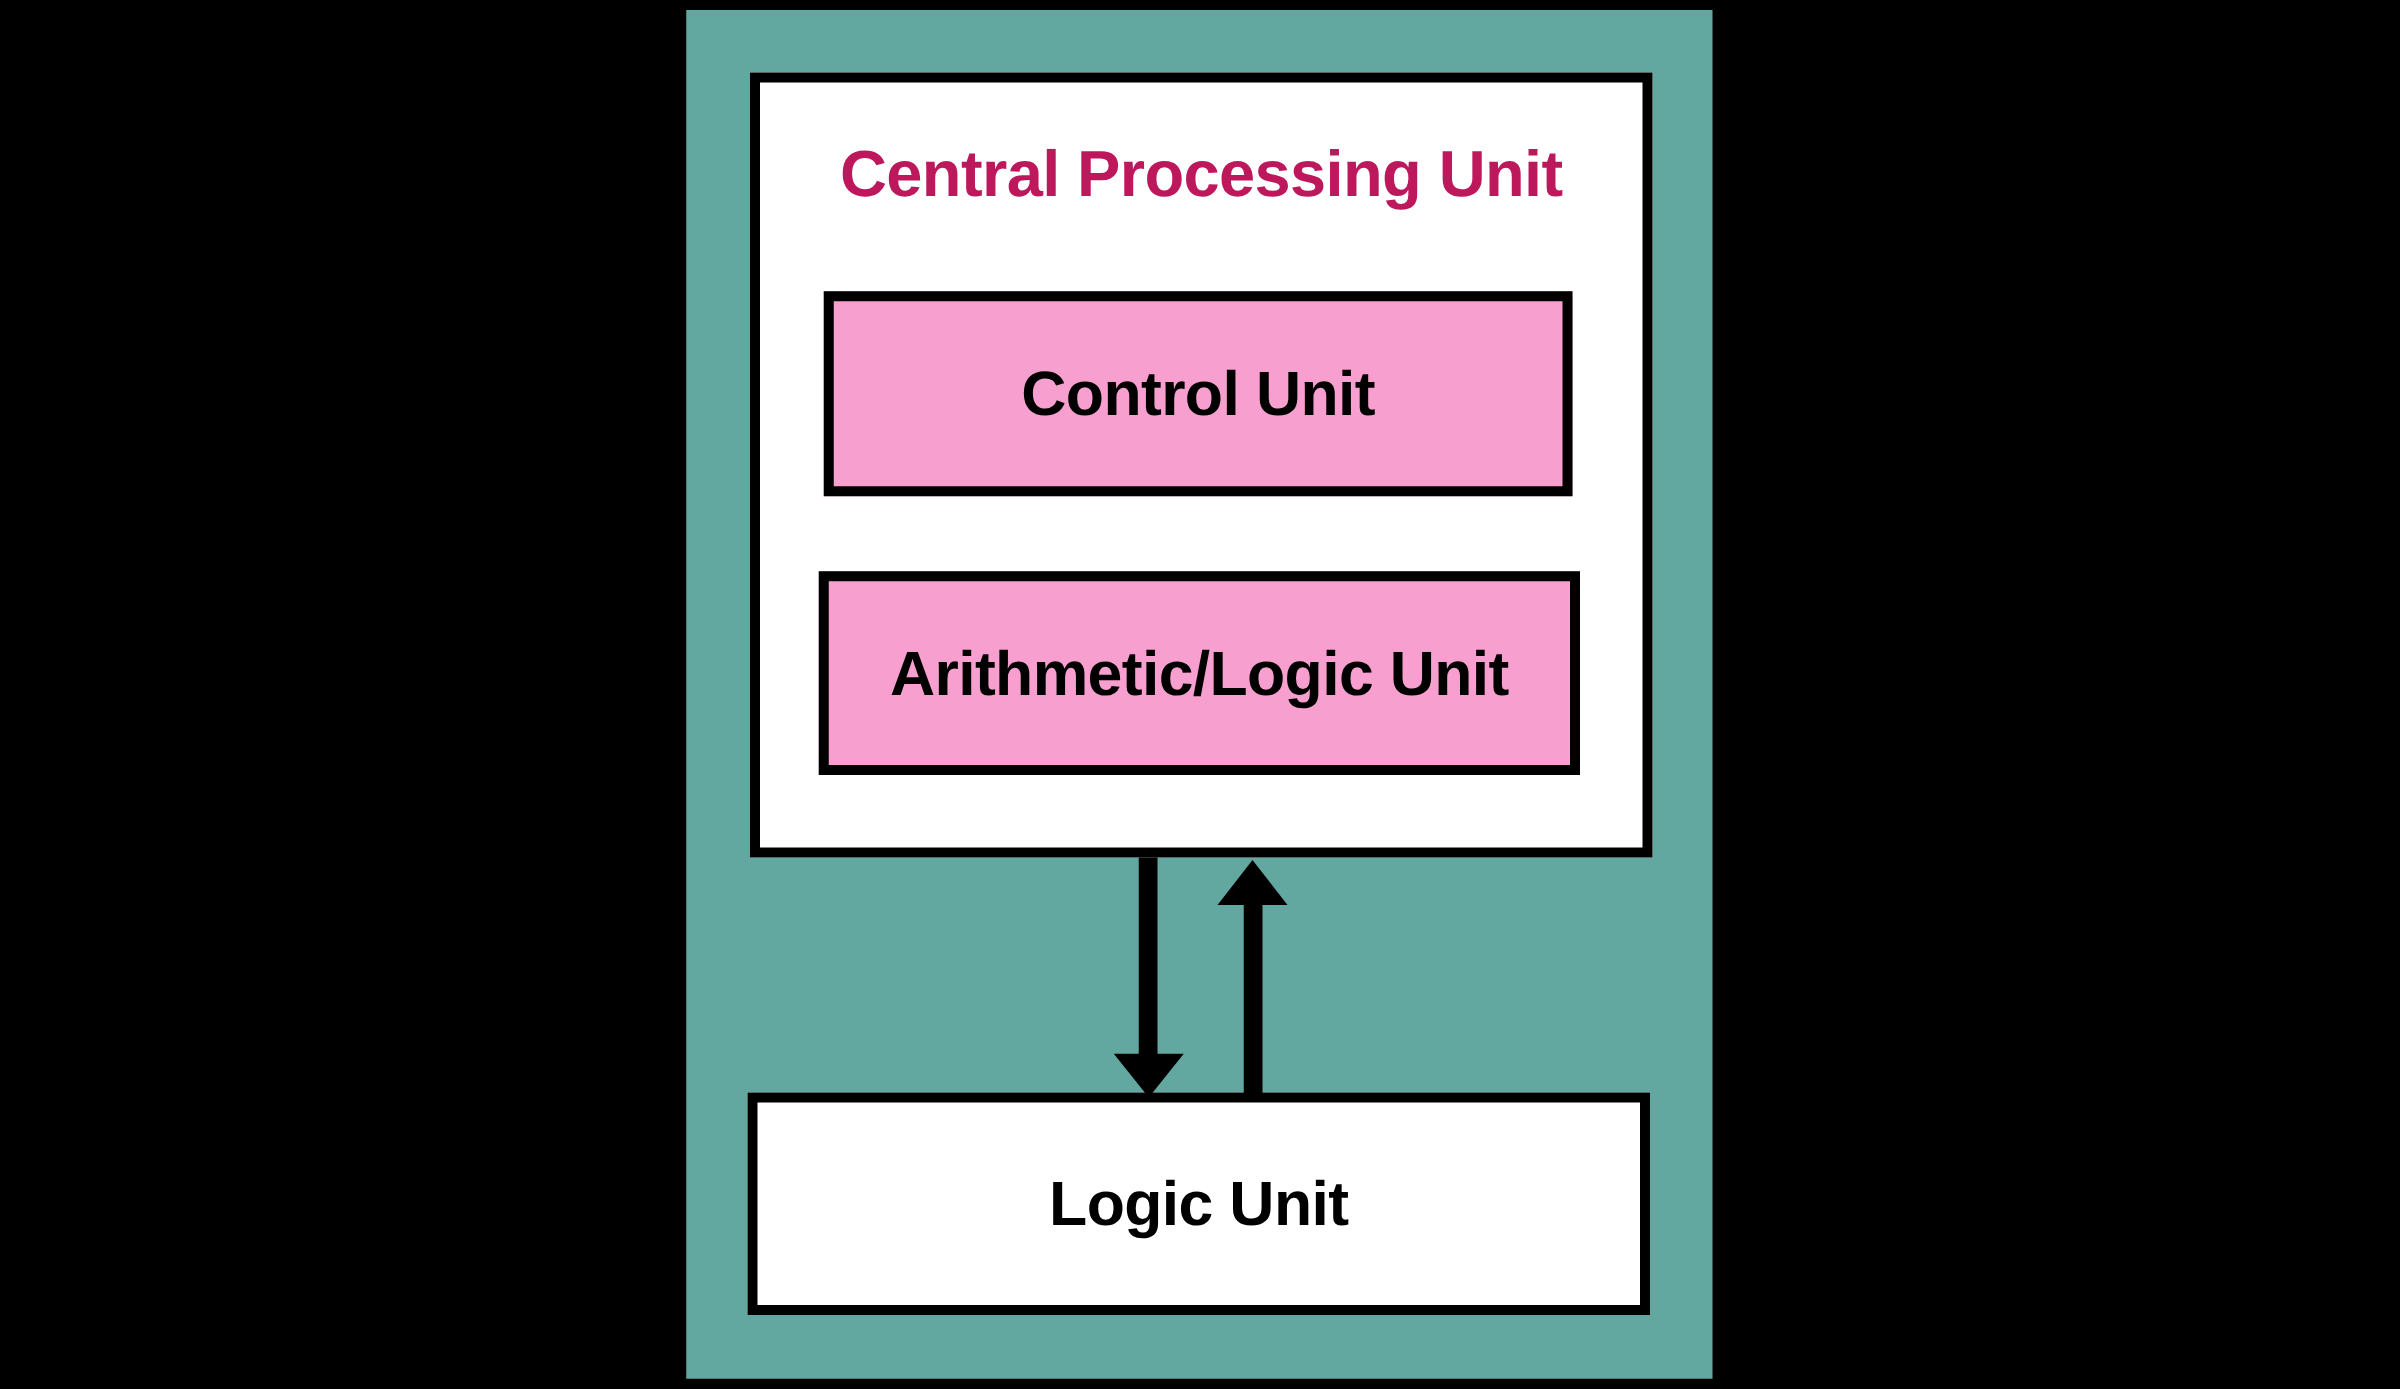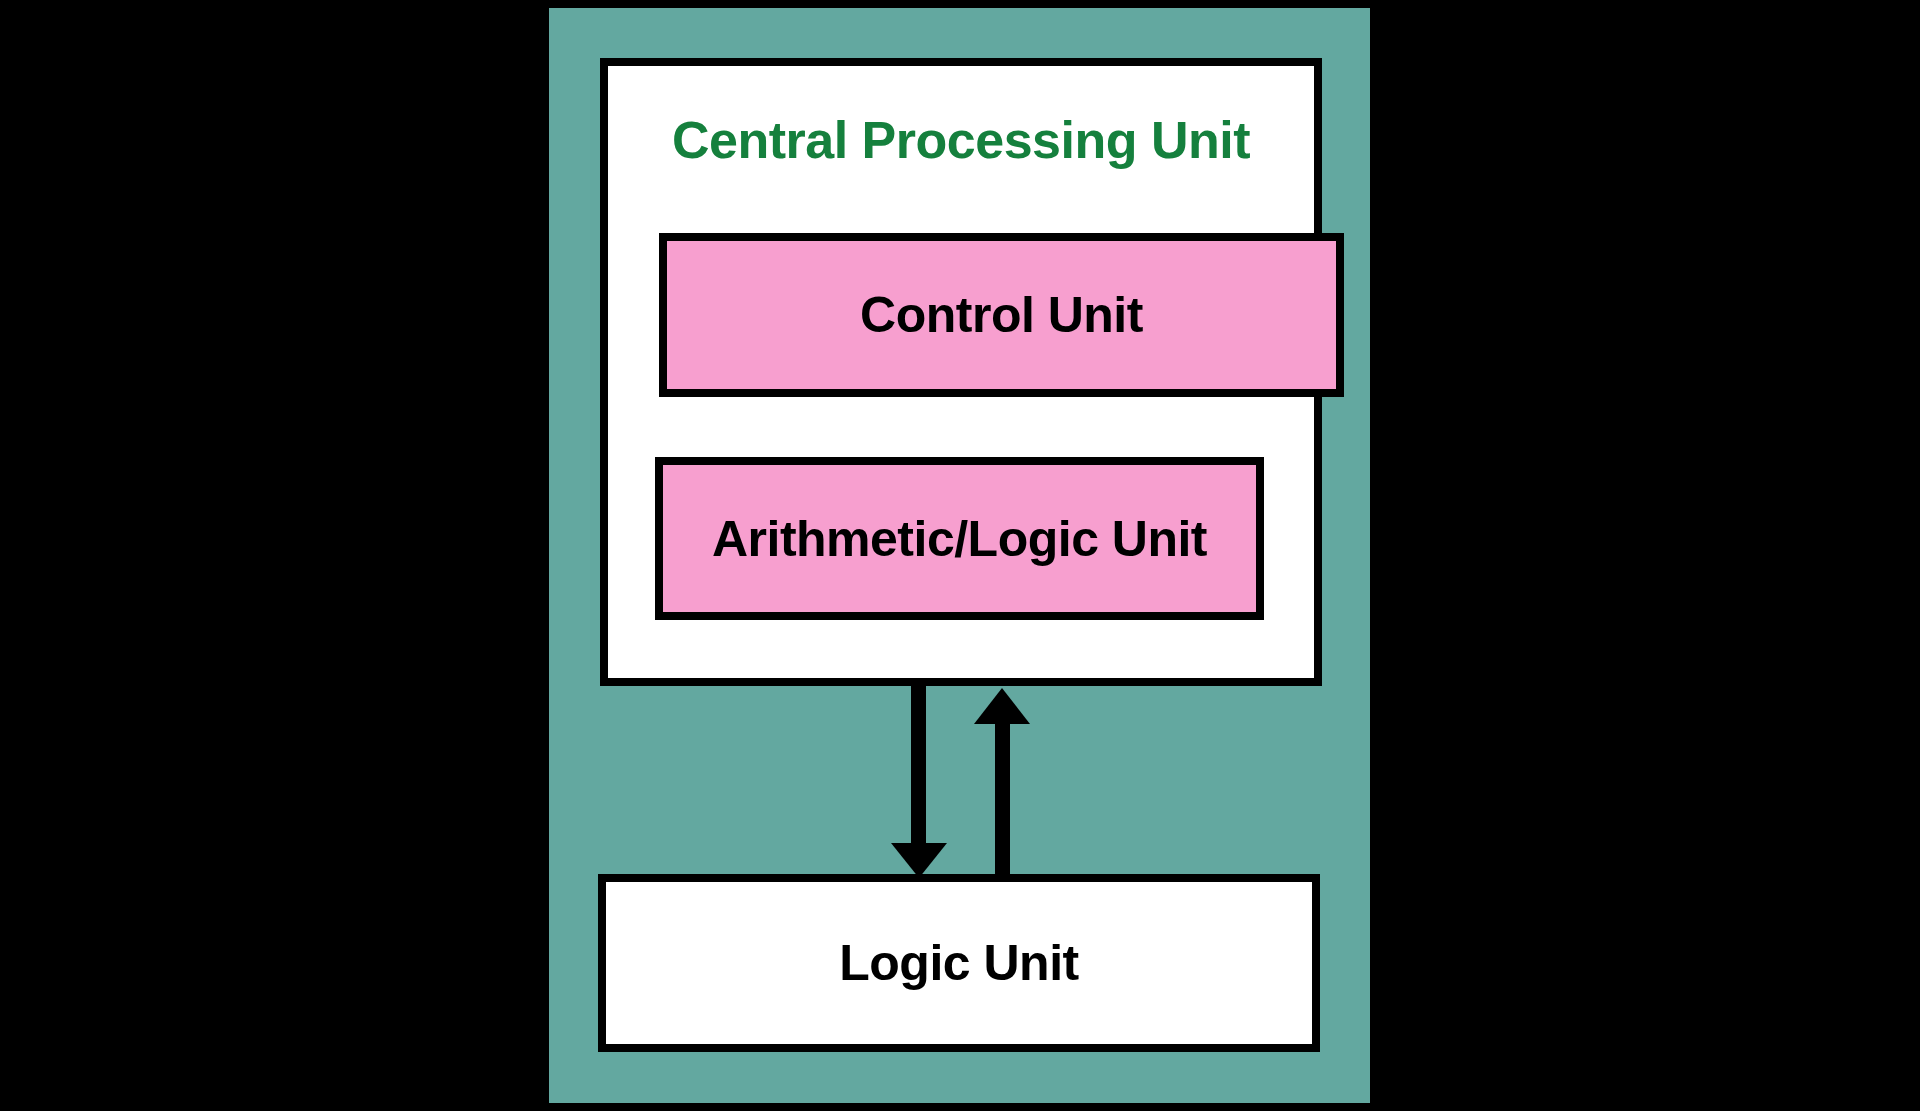--- a/index.html
+++ b/index.html
@@ -50,30 +50,30 @@
   }
 
   #cpu-title {
     position: absolute;
     left: 0;
     top: 48px;
     width: 100%;
     text-align: center;
     font-size: 52px;
     font-weight: bold;
-    color: #15803d;
+    color: #be185d;
     letter-spacing: -0.5px;
     line-height: 1;
     white-space: nowrap;
   }
 
   #control-unit-box {
     left: 659px;
     top: 233px;
-    width: 685px;
+    width: 599px;
     height: 164px;
     background: #f79fcf;
     align-items: center;
   }
 
   #alu-box {
     left: 655px;
     top: 457px;
     width: 609px;
     height: 163px;

